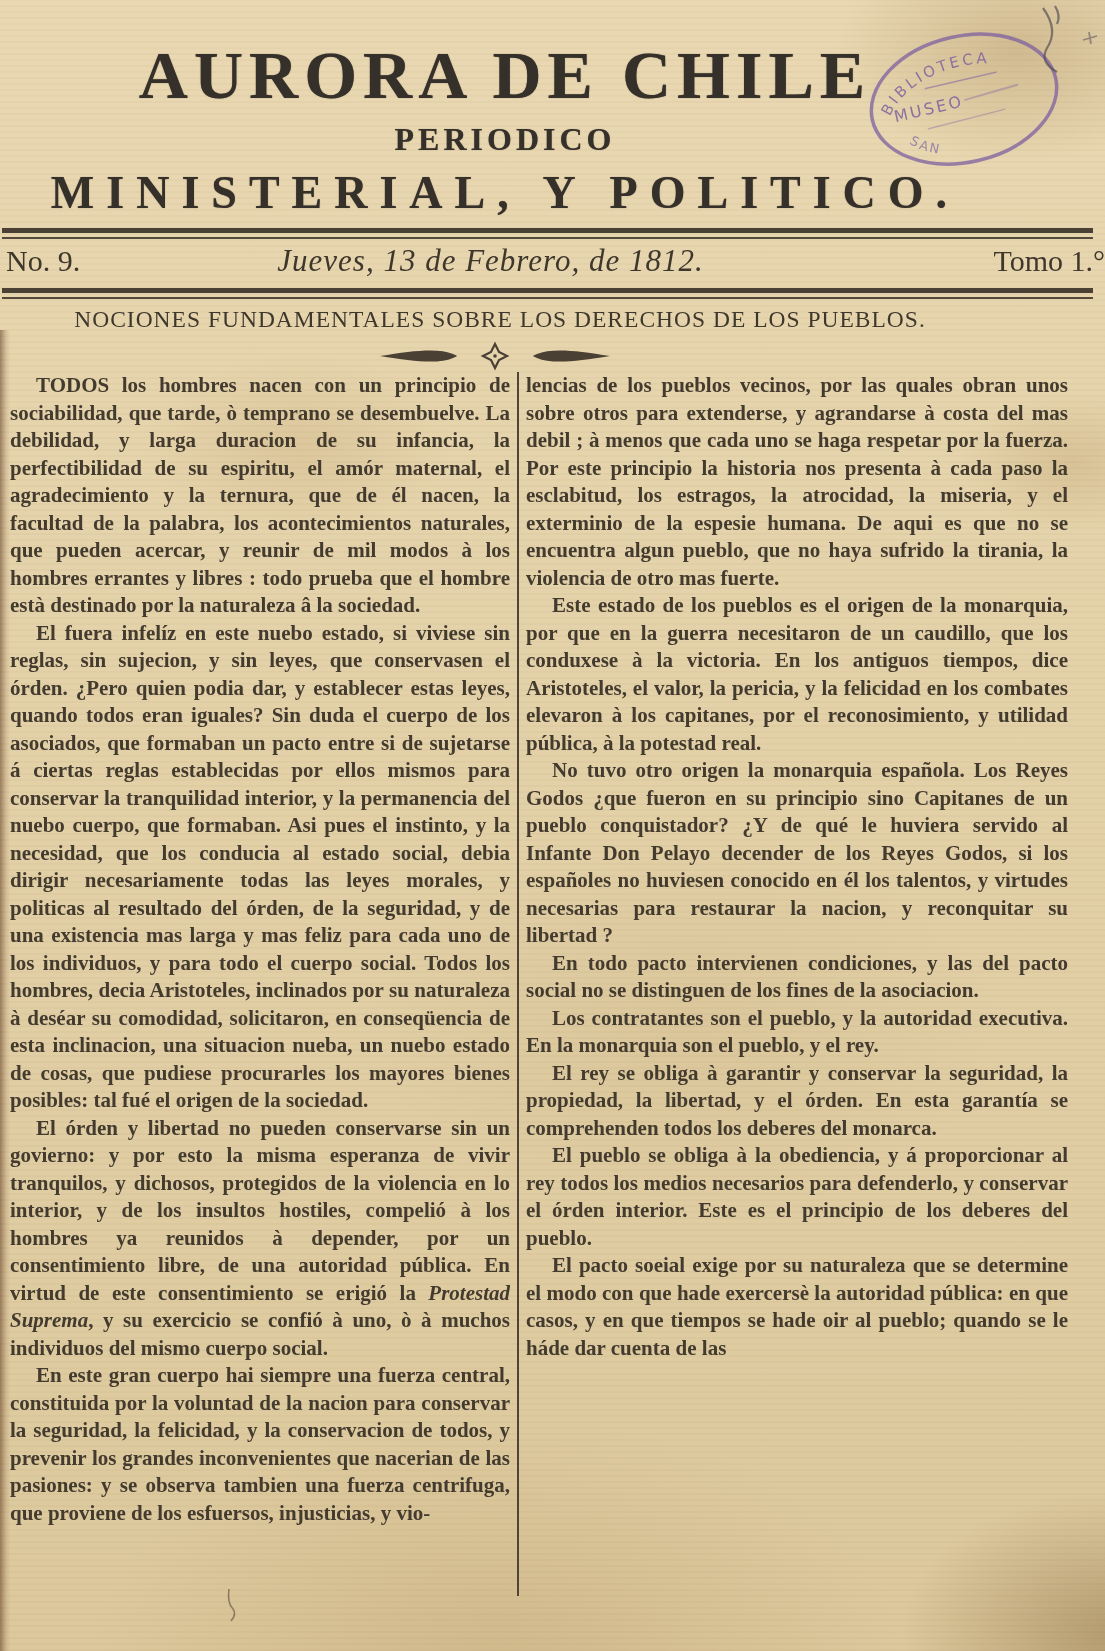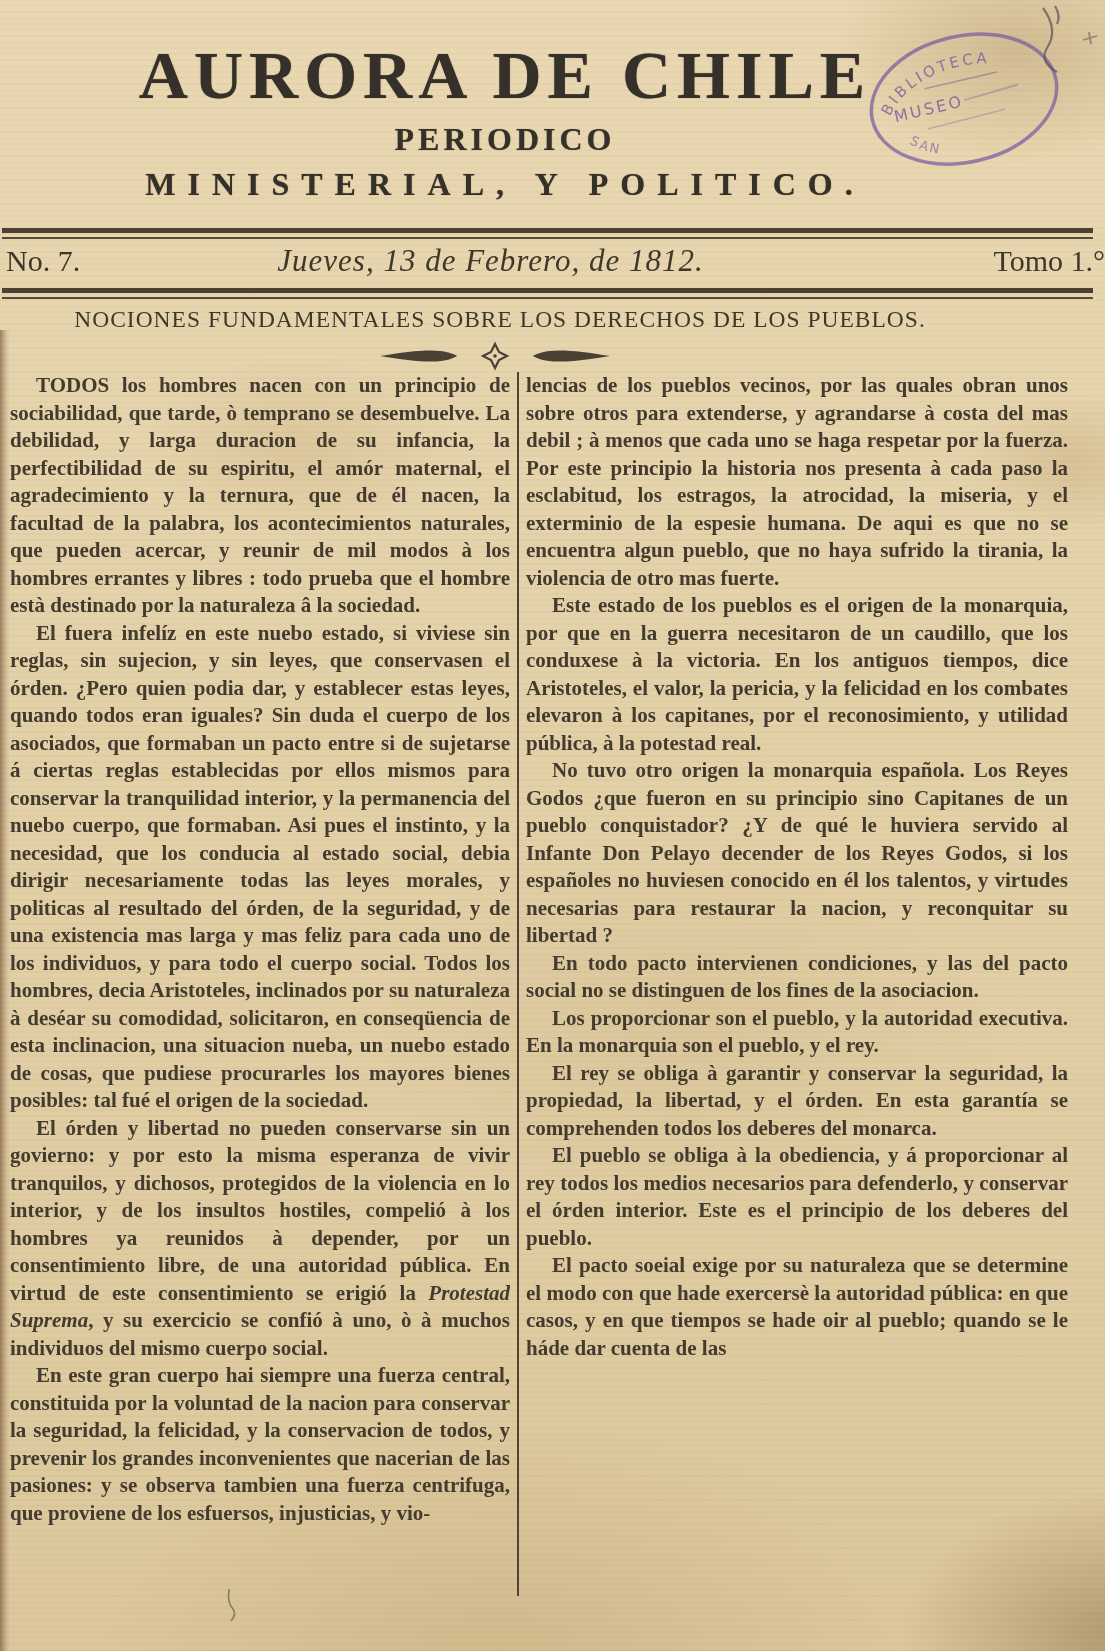--- a/index.html
+++ b/index.html
@@ -17,21 +17,21 @@
       repeating-linear-gradient(0deg, rgba(120,90,50,0.04) 0 2px, rgba(0,0,0,0) 2px 6px),
       linear-gradient(#e9d8b2,#dcc89c);}
   .left-edge{position:absolute;left:0;top:330px;bottom:0;width:10px;
     background:linear-gradient(90deg, rgba(84,44,20,0.50), rgba(84,44,20,0.12) 60%, transparent);}
   
   .masthead{position:absolute;left:0;top:0;width:1010px;text-align:center;color:#36302a;}
   .mast-title{margin-top:36px;font-size:68px;font-weight:bold;letter-spacing:6px;
     text-shadow:0 0 1px rgba(54,48,42,0.65);}
   .mast-sub1{margin-top:6px;font-size:32px;font-weight:bold;letter-spacing:4px;
     text-shadow:0 0 1px rgba(54,48,42,0.5);}
-  .mast-sub2{margin-top:8px;font-size:32px;font-weight:bold;letter-spacing:12px;
+  .mast-sub2{margin-top:8px;font-size:46px;font-weight:bold;letter-spacing:12px;
     text-shadow:0 0 1px rgba(54,48,42,0.6);}
   
   .rule{position:absolute;left:2px;right:12px;height:4px;}
   .rule-top{top:228px;border-top:5px solid #4a4034;border-bottom:2px solid #55493b;}
   .rule-mid{top:288px;border-top:5px solid #4a4034;border-bottom:2px solid #55493b;}
   
   .dateline{position:absolute;left:0;right:0;top:243px;height:42px;
     display:flex;align-items:baseline;font-size:30px;color:#3e372c;}
   .dl-issue{margin-left:6px;width:150px;text-align:left;}
   .dl-date{flex:1;text-align:center;font-style:italic;font-size:31px;letter-spacing:1px;}
@@ -87,21 +87,21 @@
   </svg>
 
   <svg class="pen-mark" width="110" height="95" viewBox="0 0 110 95">
     <path d="M 48 6 q 16 22 4 40 q -8 14 10 24 M 60 4 q 6 10 2 18" fill="none" stroke="#4c4a52" stroke-width="2.2" opacity="0.65"></path>
     <path d="M 88 38 l 14 -4 m -8 -4 l 2 12" fill="none" stroke="#4c4a52" stroke-width="1.8" opacity="0.5"></path>
   </svg>
 
   <div class="rule rule-top"></div>
 
   <div class="dateline">
-    <span class="dl-issue">No. 7.</span>
+    <span class="dl-issue">No. 9.</span>
     <span class="dl-date">Jueves, 13 de Febrero, de 1812.</span>
     <span class="dl-volume">Tomo 1.°</span>
   </div>
 
   <div class="rule rule-mid"></div>
 
   <div class="heading">NOCIONES FUNDAMENTALES SOBRE LOS DERECHOS DE LOS PUEBLOS.</div>
 
   <svg class="ornament" width="240" height="30" viewBox="-120 -15 240 30">
     <path d="M -115 0 C -80 -6 -56 -8 -42 -2 C -37 0 -37 0 -42 2 C -56 8 -80 6 -115 0 Z" fill="#4a4034"></path>
@@ -116,21 +116,21 @@
         <p class="para"><span>El fuera infelíz en este nuebo estado, si viviese sin reglas, sin sujecion, y sin leyes, que conservasen el órden.  ¿Pero quien podia dar, y establecer estas leyes, quando todos eran iguales?  Sin duda el cuerpo de los asociados, que formaban un pacto entre si de sujetarse á ciertas reglas establecidas por ellos mismos para conservar la tranquilidad interior, y la permanencia del nuebo cuerpo, que formaban.  Asi pues el instinto, y la necesidad, que los conducia al estado social, debia dirigir necesariamente todas las leyes morales, y politicas al resultado del órden, de la seguridad, y de una existencia mas larga y mas feliz para cada uno de los individuos, y para todo el cuerpo social.  Todos los hombres, decia Aristoteles, inclinados por su naturaleza à deséar su comodidad, solicitaron, en conseqüencia de esta inclinacion, una situacion nueba, un nuebo estado de cosas, que pudiese procurarles los mayores bienes posibles: tal fué el origen de la sociedad.</span></p>
         <p class="para"><span>El órden y libertad no pueden conservarse sin un govierno: y por esto la misma esperanza de vivir tranquilos, y dichosos, protegidos de la violencia en lo interior, y de los insultos hostiles, compelió à los hombres ya reunidos à depender, por un consentimiento libre, de una autoridad pública.  En virtud de este consentimiento se erigió la </span><span class="it">Protestad Suprema</span><span>, y su exercicio se confió à uno, ò à muchos individuos del mismo cuerpo social.</span></p>
         <p class="para"><span>En este gran cuerpo hai siempre una fuerza central, constituida por la voluntad de la nacion para conservar la seguridad, la felicidad, y la conservacion de todos, y prevenir los grandes inconvenientes que nacerian de las pasiones: y se observa tambien una fuerza centrifuga, que proviene de los esfuersos, injusticias, y vio-</span></p>
       </div>
     <div class="col-divider"></div>
     <div class="col col-right">
         <p class="para no-indent"><span>lencias de los pueblos vecinos, por las quales obran unos sobre otros para extenderse, y agrandarse à costa del mas debil ; à menos que cada uno se haga respetar por la fuerza.  Por este principio la historia nos presenta à cada paso la esclabitud, los estragos, la atrocidad, la miseria, y el exterminio de la espesie humana.  De aqui es que no se encuentra algun pueblo, que no haya sufrido la tirania, la violencia de otro mas fuerte.</span></p>
         <p class="para"><span>Este estado de los pueblos es el origen de la monarquia, por que en la guerra necesitaron de un caudillo, que los conduxese à la victoria.   En los antiguos tiempos, dice Aristoteles, el valor, la pericia, y la felicidad en los combates elevaron à los capitanes, por el reconosimiento, y utilidad pública, à la potestad real.</span></p>
         <p class="para"><span>No tuvo otro origen la monarquia española.  Los Reyes Godos ¿que fueron en su principio sino Capitanes de un pueblo conquistador?  ¿Y de qué le huviera servido al Infante Don Pelayo decender de los Reyes Godos, si los españoles no huviesen conocido en él los talentos, y virtudes necesarias para restaurar la nacion, y reconquitar su libertad ?</span></p>
         <p class="para"><span>En todo pacto intervienen condiciones, y las del pacto social no se distinguen de los fines de la asociacion.</span></p>
-        <p class="para"><span>Los proporcionar son el pueblo, y la autoridad executiva.  En la monarquia son el pueblo, y el rey.</span></p>
+        <p class="para"><span>Los contratantes son el pueblo, y la autoridad executiva.  En la monarquia son el pueblo, y el rey.</span></p>
         <p class="para"><span>El rey se obliga à garantir y conservar la seguridad, la propiedad, la libertad, y el órden.  En esta garantía se comprehenden todos los deberes del monarca.</span></p>
         <p class="para"><span>El pueblo se obliga à la obediencia, y á proporcionar al rey todos los medios necesarios para defenderlo, y conservar el órden interior.  Este es el principio de los deberes del pueblo.</span></p>
         <p class="para"><span>El pacto soeial exige por su naturaleza que se determine el modo con que hade exercersè la autoridad pública: en que casos, y en que tiempos se hade oir al pueblo; quando se le háde dar cuenta de las</span></p>
       </div>
   </div>
 
   <svg class="pen-tick" width="30" height="40" viewBox="0 0 30 40">
     <path d="M 14 4 q -2 14 4 20 q 4 5 -2 12" fill="none" stroke="#4a4236" stroke-width="1.6" opacity="0.55"></path>
   </svg>
 

